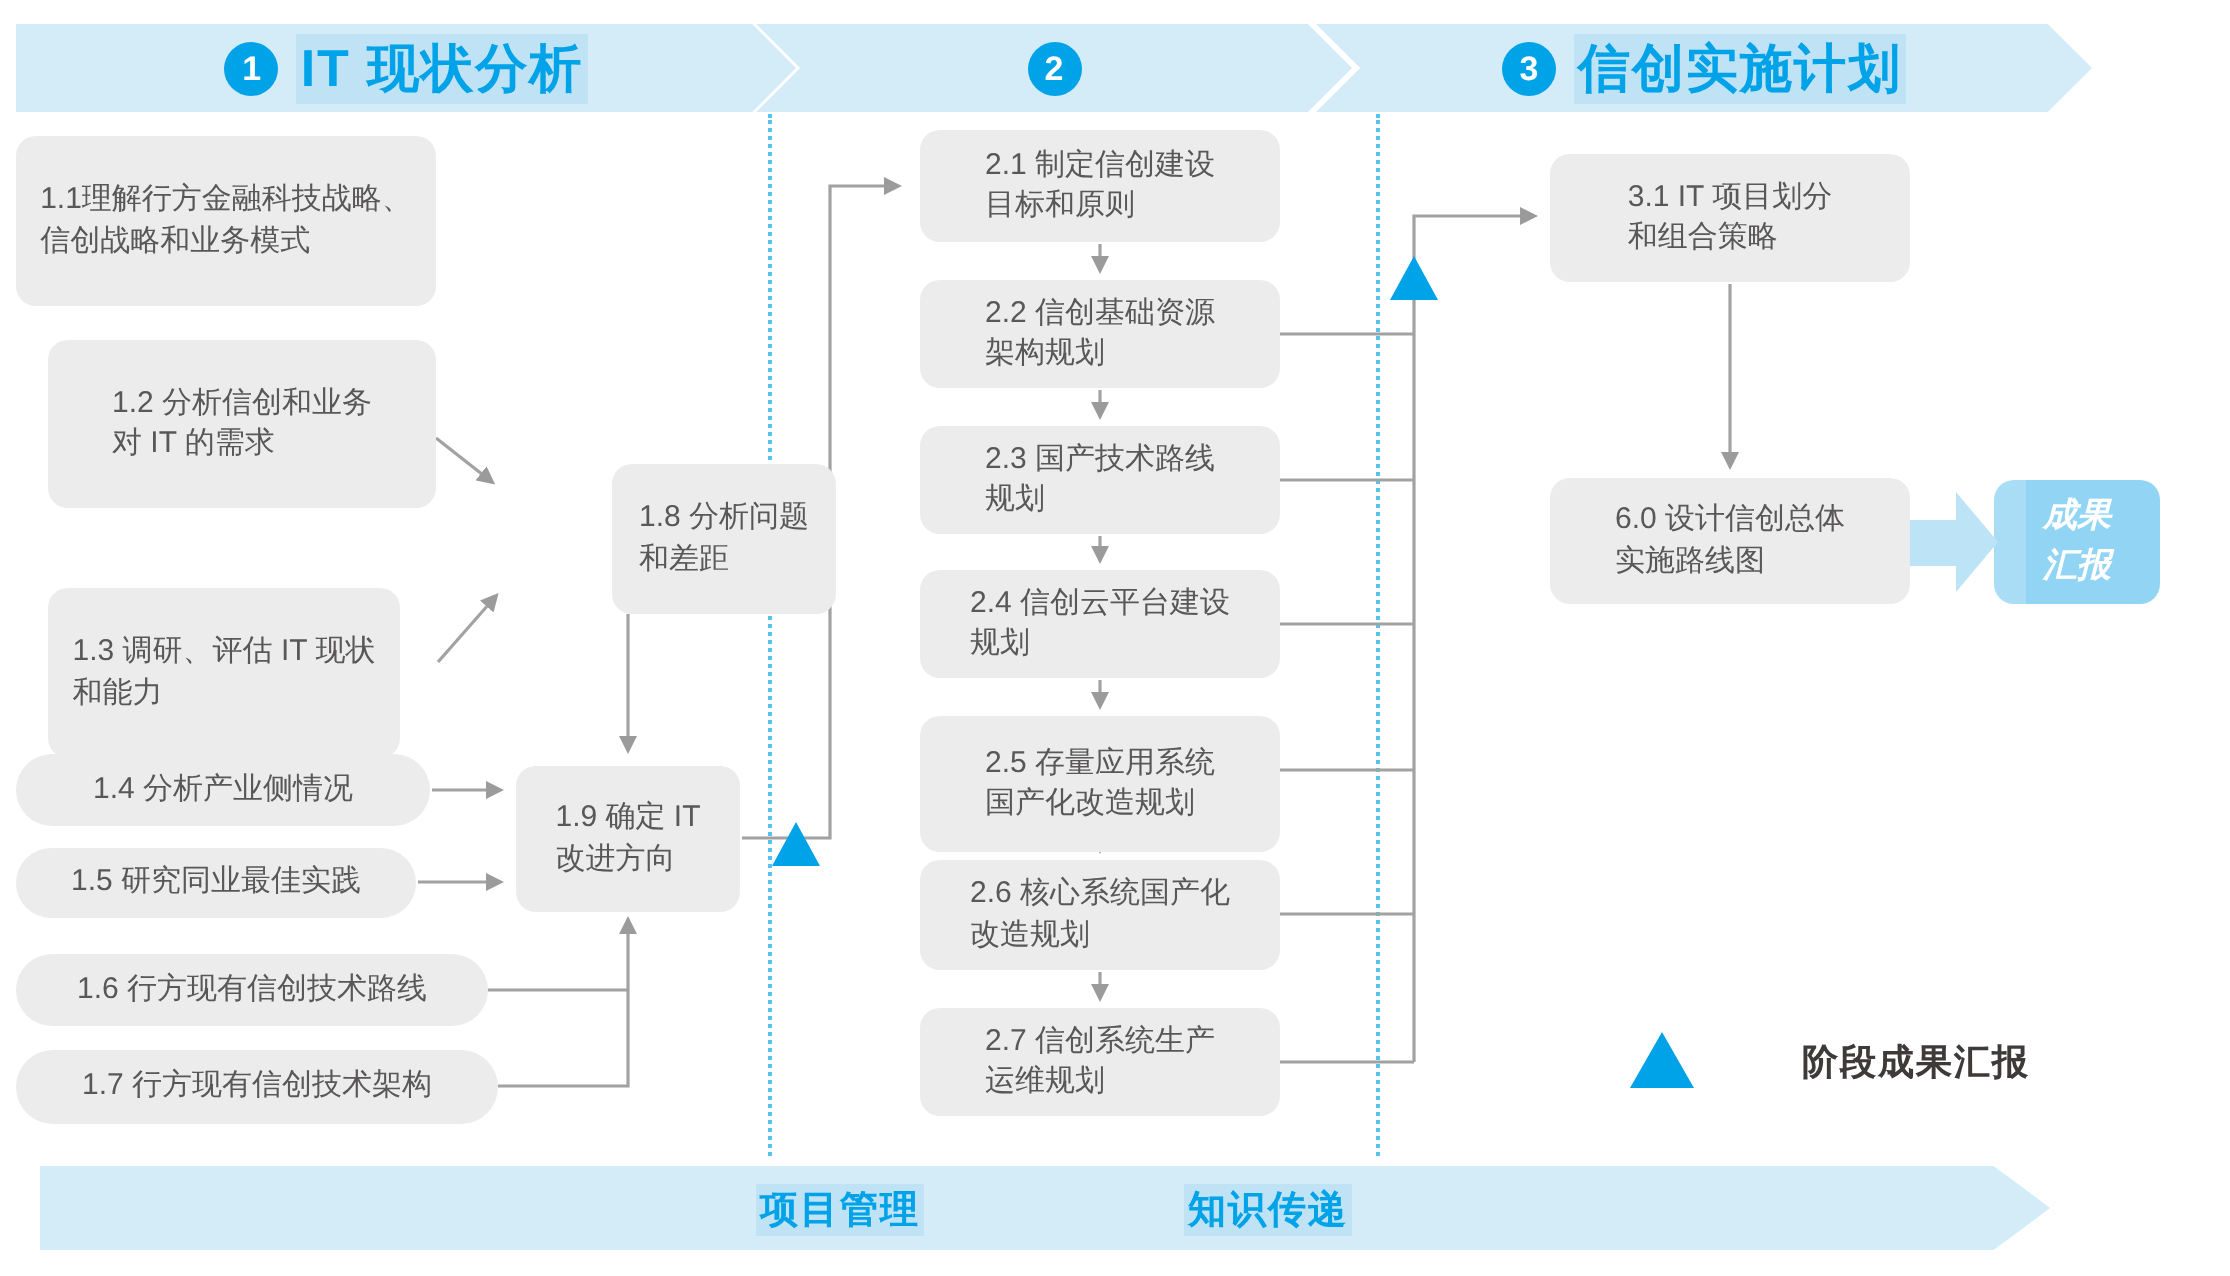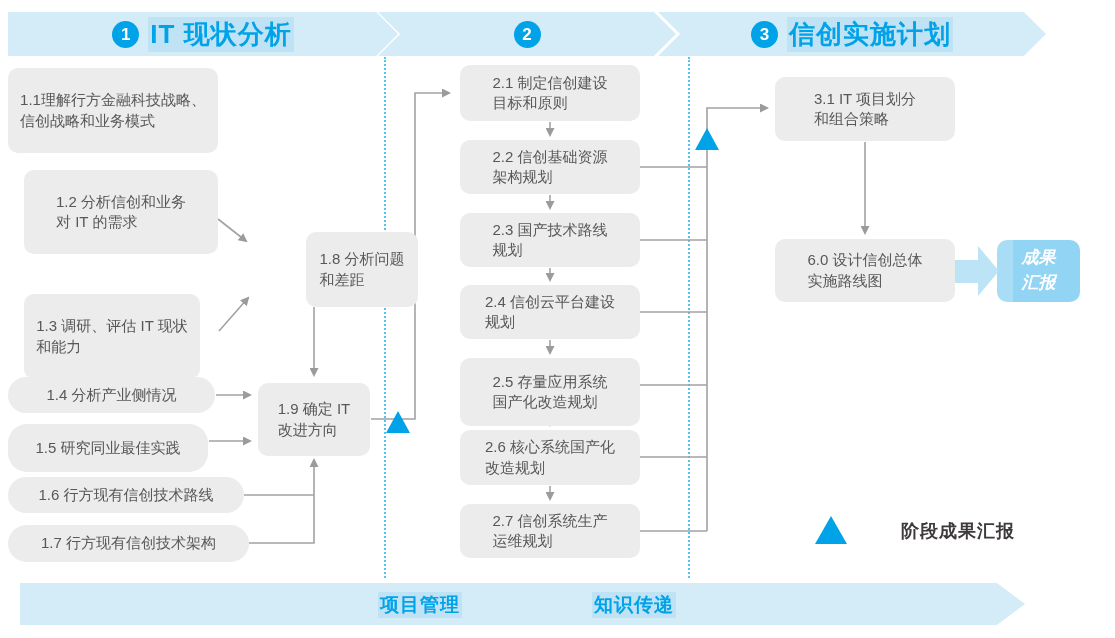--- a/index.html
+++ b/index.html
@@ -120,21 +120,21 @@
     <path class="wire" d="M865,142 L865,233" marker-end="url(#ah)"></path>
   </svg>
 
   <div class="bx" style="left:8px;top:68px;width:210px;height:85px;">1.1理解行方金融科技战略、
 信创战略和业务模式</div>
   <div class="bx" style="left:24px;top:170px;width:194px;height:84px;">1.2 分析信创和业务
 对 IT 的需求</div>
   <div class="bx" style="left:24px;top:274px;width:176px;height:85px;margin-top:20px;">1.3 调研、评估 IT 现状
 和能力</div>
   <div class="bx pill" style="left:8px;top:377px;width:207px;height:36px;">1.4 分析产业侧情况</div>
-  <div class="bx pill" style="left:8px;top:424px;width:200px;height:48px;">1.5 研究同业最佳实践</div>
+  <div class="bx pill" style="left:8px;top:424px;width:200px;height:35px;">1.5 研究同业最佳实践</div>
   <div class="bx pill" style="left:8px;top:477px;width:236px;height:36px;">1.6 行方现有信创技术路线</div>
   <div class="bx pill" style="left:8px;top:525px;width:241px;height:37px;">1.7 行方现有信创技术架构</div>
   <div class="bx" style="left:258px;top:232px;width:112px;height:75px;margin-left:48px;">1.8 分析问题
 和差距</div>
   <div class="bx" style="left:258px;top:383px;width:112px;height:73px;">1.9 确定 IT
 改进方向</div>
 
   <div class="bx" style="left:460px;top:65px;width:180px;height:56px;">2.1 制定信创建设
 目标和原则</div>
   <div class="bx" style="left:460px;top:140px;width:180px;height:54px;">2.2 信创基础资源

